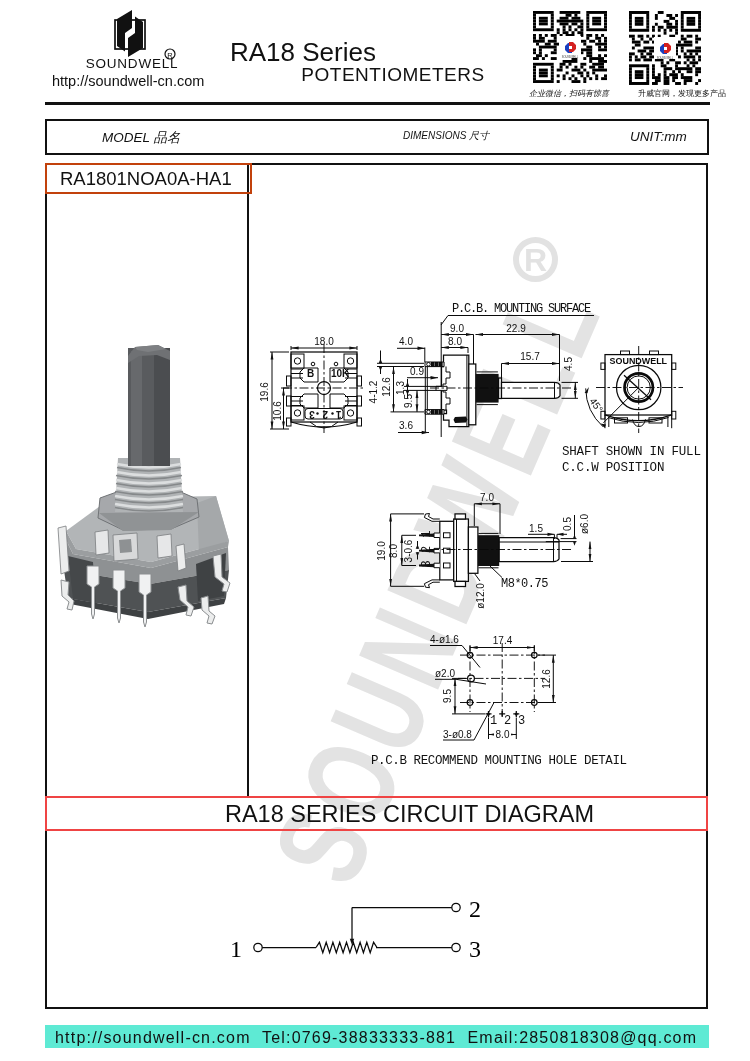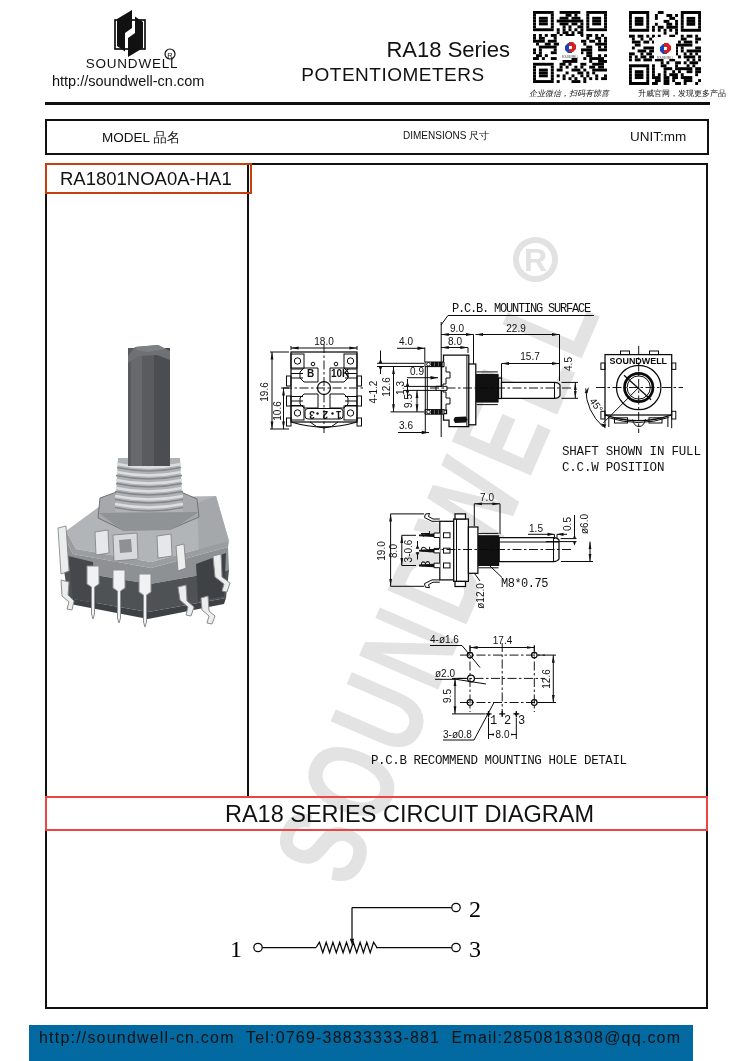--- a/index.html
+++ b/index.html
@@ -24,21 +24,21 @@
   <rect x="35" y="15" width="30" height="29" fill="none" stroke="#111" stroke-width="1.7"></rect>
 
   <path d="M52,5 L37,14 L37,41 L45,46.5 L45,28 L52,23 Z" fill="#111"></path>
   <path d="M48,52 L63,43 L63,17 L55,11.5 L55,28 L48,33 Z" fill="#111"></path>
   <text x="52" y="63" text-anchor="middle" font-size="13.5" letter-spacing="0.8" fill="#111" font-family="Liberation Sans, sans-serif">SOUNDWELL</text>
   <circle cx="90" cy="49" r="5" fill="none" stroke="#111" stroke-width="1.2"></circle>
   <text x="90" y="52.5" text-anchor="middle" font-size="7.5" fill="#111" font-family="Liberation Sans, sans-serif">R</text>
 </svg>
 <div class="abs" style="left:52px;top:73px;width:220px;font-size:14.5px;">http://soundwell-cn.com</div>
 
-<div class="abs" style="left:230px;top:37px;width:280px;text-align:right;font-size:22px;">RA18 Series</div>
+<div class="abs" style="left:230px;top:37px;width:280px;text-align:left;font-size:26px;">RA18 Series</div>
 <div class="abs" style="left:248px;top:64px;width:290px;text-align:center;font-size:19px;letter-spacing:0.5px;">POTENTIOMETERS</div>
 
 <div id="qr1" class="abs" style="left:533px;top:11px;"><svg width="74" height="72" viewBox="0 0 74 72">
       <g fill="#000">
         <rect x="0.0" y="0.0" width="20.7" height="2.88"></rect>
         <rect x="26.6" y="0.0" width="20.7" height="2.88"></rect>
         <rect x="53.3" y="0.0" width="20.7" height="2.88"></rect>
         <rect x="0.0" y="2.9" width="3.0" height="2.88"></rect>
         <rect x="17.8" y="2.9" width="3.0" height="2.88"></rect>
         <rect x="32.6" y="2.9" width="5.9" height="2.88"></rect>
@@ -368,38 +368,38 @@
 <path d="M2,-9 L2,-4 L-2,-4 L-5,-1 L-5,3 L-2,6 L2,6 L2,2 L-1,2 L-1,-1 L2,-1 Z" fill="#1a3fbf"></path>
 <path d="M-1,10 L-1,5 L3,5 L6,2 L6,-2 L3,-5 L-1,-5 L-1,-1 L2,-1 L2,2 L-1,2 Z" fill="#d42020"></path>
 <text x="0" y="10.5" text-anchor="middle" font-size="2.6" fill="#333" font-family="Liberation Sans">SOUNDWELL</text>
 </g>
     </svg></div>
 <div class="abs" style="left:509px;top:88px;width:120px;text-align:center;font-size:8px;white-space:nowrap;font-style:italic;">企业微信，扫码有惊喜</div>
 <div class="abs" style="left:606px;top:88px;width:120px;text-align:right;font-size:8px;white-space:nowrap;">升威官网，发现更多产品</div>
 
 <div class="abs" style="left:45px;top:102px;width:665px;height:3px;background:#111;"></div>
 
-<div class="abs" style="left:45px;top:119px;width:660px;height:32px;border:2px solid #111;">
+<div class="abs" style="left:45px;top:119px;width:660px;height:32px;border:2px solid #111;font-style:italic;">
   <div class="abs" style="left:55px;top:8px;font-size:13.5px;">MODEL 品名</div>
   <div class="abs" style="left:356px;top:8px;font-size:10px;">DIMENSIONS 尺寸</div>
   <div class="abs" style="left:583px;top:8px;font-size:13.5px;">UNIT:mm</div>
 </div>
 
 <div class="abs" style="left:45px;top:163px;width:659px;height:631px;border:2px solid #111;border-bottom:none;"></div>
 <div class="abs" style="left:247px;top:165px;width:2px;height:631px;background:#111;"></div>
 <div class="abs" style="left:45px;top:163px;width:203px;height:27px;border:2px solid #c2410c;font-size:18.5px;">
   <span style="position:absolute;left:13px;top:3px;">RA1801NOA0A-HA1</span>
 </div>
 
 <div class="abs" style="left:45px;top:796px;width:659px;height:31px;border:2px solid #ef4444;">
   <div style="text-align:center;font-size:23.5px;padding-top:3px;text-indent:66px;">RA18 SERIES CIRCUIT DIAGRAM</div>
 </div>
 <div class="abs" style="left:45px;top:831px;width:659px;height:176px;border:2px solid #111;border-top:none;"></div>
 
-<div class="abs" style="left:29px;top:1025px;width:664px;height:36px;background:#0369a1;">
+<div class="abs" style="left:45px;top:1025px;width:664px;height:23px;background:#5eead4;">
   <div style="font-size:16px;letter-spacing:1.2px;padding:4px 0 0 10px;color:#111;">http://soundwell-cn.com&nbsp;&nbsp;Tel:0769-38833333-881&nbsp;&nbsp;Email:2850818308@qq.com</div>
 </div>
 
 <svg id="ov" class="abs" style="left:0;top:0;" width="750" height="1061" viewBox="0 0 750 1061">
 <defs>
 <marker id="ar" viewBox="0 0 8 8" refX="7.6" refY="4" markerWidth="8" markerHeight="8" orient="auto-start-reverse" markerUnits="userSpaceOnUse">
   <path d="M0,2.6 L7.6,4 L0,5.4 Z" fill="#111"></path>
 </marker>
 </defs>
 <style>

